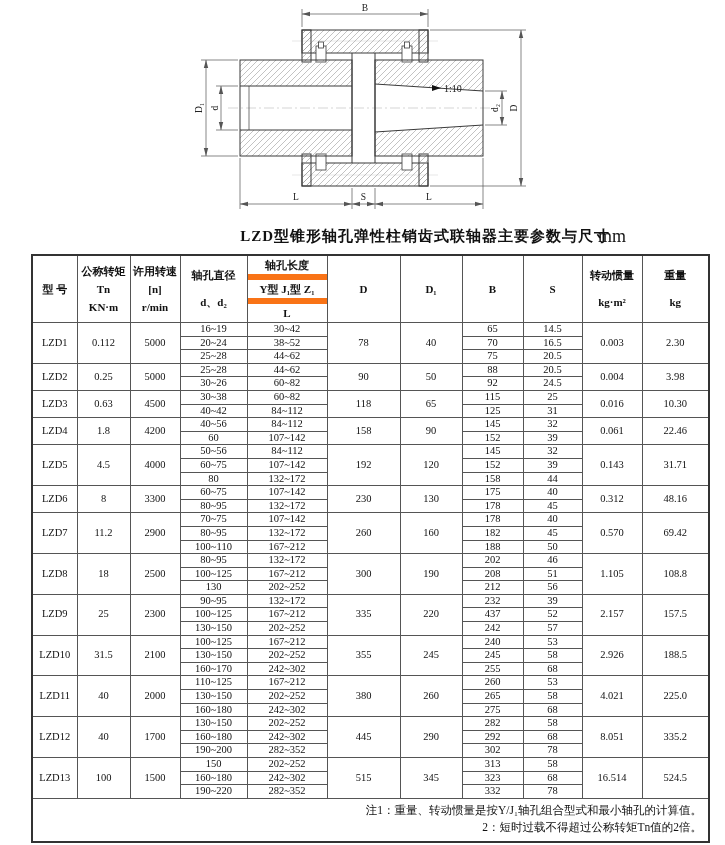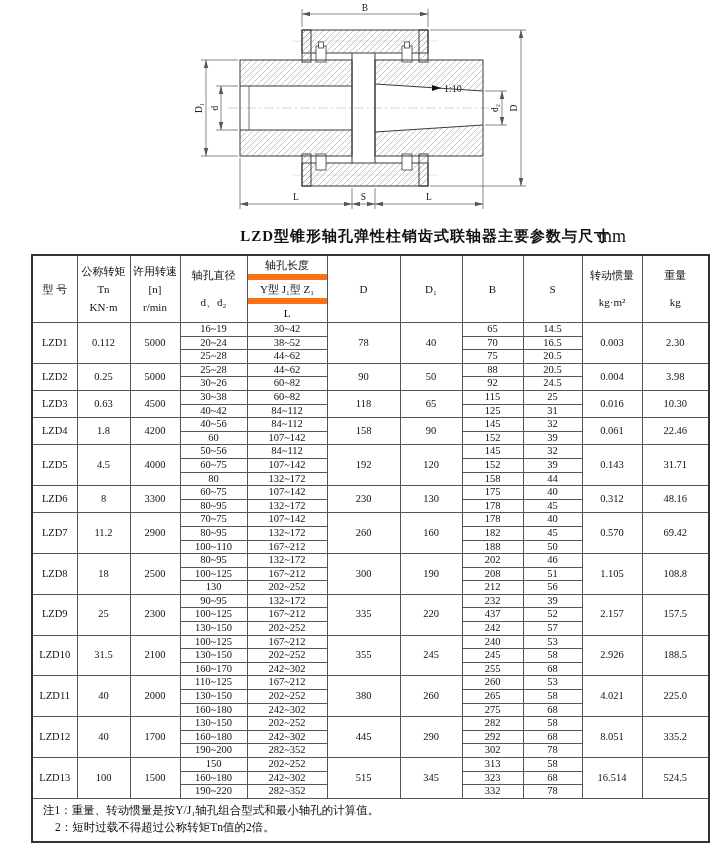--- a/index.html
+++ b/index.html
@@ -9,25 +9,25 @@
   .title-row{position:relative;height:28px;line-height:28px;}
   .doc-title{position:absolute;left:0;width:610px;text-align:right;font-weight:bold;
              font-size:15px;letter-spacing:1px;color:#111;}
   .unit-label{position:absolute;left:598px;top:0;font-size:18px;color:#111;}
   .tbl-wrap{padding:4px 0 0 31px;}
   table.spec{border-collapse:collapse;table-layout:fixed;width:677px;
              border:2px solid #333;}
   table.spec th,table.spec td{border:1px solid #555;padding:0;text-align:center;
              font-size:10.5px;line-height:12.6px;height:12.6px;color:#111;
              font-family:"Liberation Serif","DejaVu Serif",serif;overflow:hidden;white-space:nowrap;}
-  table.spec thead th{font-weight:normal;font-size:11px;height:54px;vertical-align:middle;}
+  table.spec thead th{font-weight:bold;font-size:11px;height:54px;vertical-align:middle;}
   .h3 div{height:18px;line-height:18px;}
   .h2 div{height:27px;line-height:27px;}
   .h3 div.rule{border-bottom:6px solid #f97316;}
-  tfoot td.notes{height:auto;text-align:left;padding:3px 6px 5px 10px;line-height:17px;
+  tfoot td.notes{height:auto;text-align:right;padding:3px 6px 5px 10px;line-height:17px;
                  font-size:11.5px;white-space:normal;}
   tfoot td.notes .note-line2{padding-left:12px;}
   
   svg text{font-family:"Liberation Serif","DejaVu Serif",serif;fill:#222;}
 </style>
 </head>
 <body>
 
 <div class="page">
 

